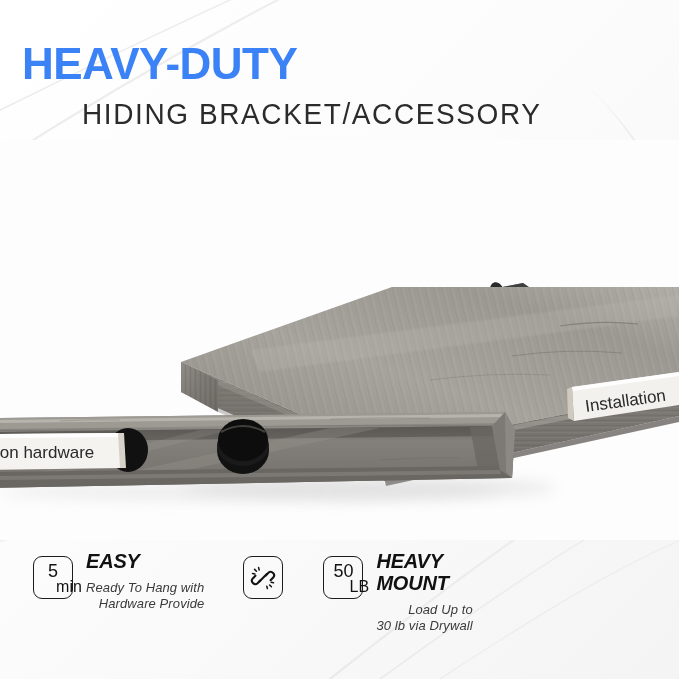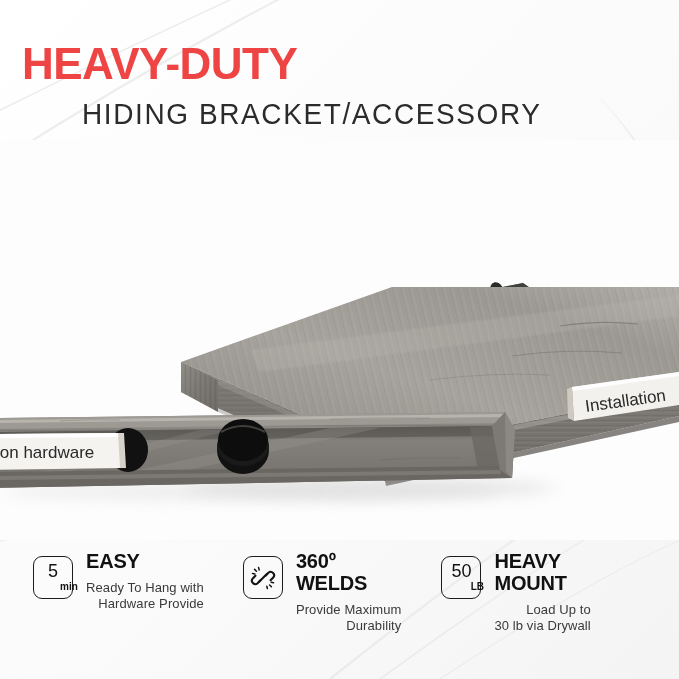--- a/index.html
+++ b/index.html
@@ -13,21 +13,21 @@
 
   
   .bg-layer{position:absolute;inset:0;overflow:hidden;pointer-events:none;}
   .bg-layer svg{position:absolute;inset:0;width:679px;height:679px;display:block;}
 
   
   .header{position:absolute;left:0;top:0;width:679px;height:140px;}
   .title{
     position:absolute;left:22px;top:42px;
     font-size:44px;line-height:44px;font-weight:bold;
-    letter-spacing:-0.5px;color:#ef4444;white-space:nowrap;
+    letter-spacing:-0.5px;color:#3b82f6;white-space:nowrap;
   }
   .subtitle{
     position:absolute;left:82px;top:99px;
     font-size:28px;line-height:30px;font-weight:300;
     letter-spacing:1.6px;color:#2b2b2b;white-space:nowrap;
     transform:scaleY(1.06);transform-origin:left top;
   }
 
   
   .stage{position:absolute;left:0;top:140px;width:679px;height:400px;overflow:hidden;}
@@ -46,26 +46,26 @@
   .f2{margin-left:39px;}
   .f3{margin-left:40px;}
 
   .badge{
     width:40px;height:43px;flex:0 0 auto;margin-top:16px;
     border:1.6px solid #1c1c1c;border-radius:9px;
     display:flex;flex-direction:column;align-items:center;justify-content:center;
     box-sizing:border-box;background:transparent;
   }
   .badge-main{font-size:18px;line-height:17px;font-weight:400;color:#121212;letter-spacing:0px;}
-  .badge-sub{font-size:10px;line-height:12px;font-weight:700;color:#121212;margin-top:1px;margin-left:32px;}
+  .badge-sub{font-size:16px;line-height:12px;font-weight:400;color:#121212;margin-top:1px;margin-left:32px;}
   .badge-icon{width:40px;height:43px;flex:0 0 auto;margin-top:16px;
     border:1.6px solid #1c1c1c;border-radius:9px;
     display:flex;align-items:center;justify-content:center;box-sizing:border-box;}
 
-  .ftext{margin-left:13px;padding-top:10px;}
+  .ftext{margin-left:13px;padding-top:10px;font-style:italic;}
   .fhead{
     font-size:20px;line-height:22px;font-weight:bold;color:#111;
     letter-spacing:-0.2px;white-space:nowrap;
   }
   .fdesc{
     margin-top:8px;font-size:13px;line-height:16px;font-weight:400;
     color:#3a3a3a;letter-spacing:0.1px;white-space:nowrap;text-align:right;
   }
 </style>
 </head>
@@ -297,26 +297,20 @@
           <g stroke="#141414" stroke-width="1.5" stroke-linecap="round">
             <path d="M 6.4 6.2 L 4.6 4.4"></path>
             <path d="M 9.2 5.0 L 8.6 2.6"></path>
             <path d="M 4.9 9.0 L 2.5 8.4"></path>
             <path d="M 19.6 20.0 L 21.4 21.8"></path>
             <path d="M 16.8 21.2 L 17.4 23.6"></path>
             <path d="M 21.1 17.2 L 23.5 17.8"></path>
           </g>
         </svg>
       </div>
-      <div class="ftext">
-        <div class="fhead">360º</div>
-        <div class="fhead">WELDS</div>
-        <div class="fdesc">Provide Maximum</div>
-        <div class="fdesc" style="margin-top:0">Durability</div>
-      </div>
     </div>
 
     <div class="feature f3">
       <div class="badge">
         <span class="badge-main">50</span>
         <span class="badge-sub">LB</span>
       </div>
       <div class="ftext">
         <div class="fhead">HEAVY</div>
         <div class="fhead">MOUNT</div>

